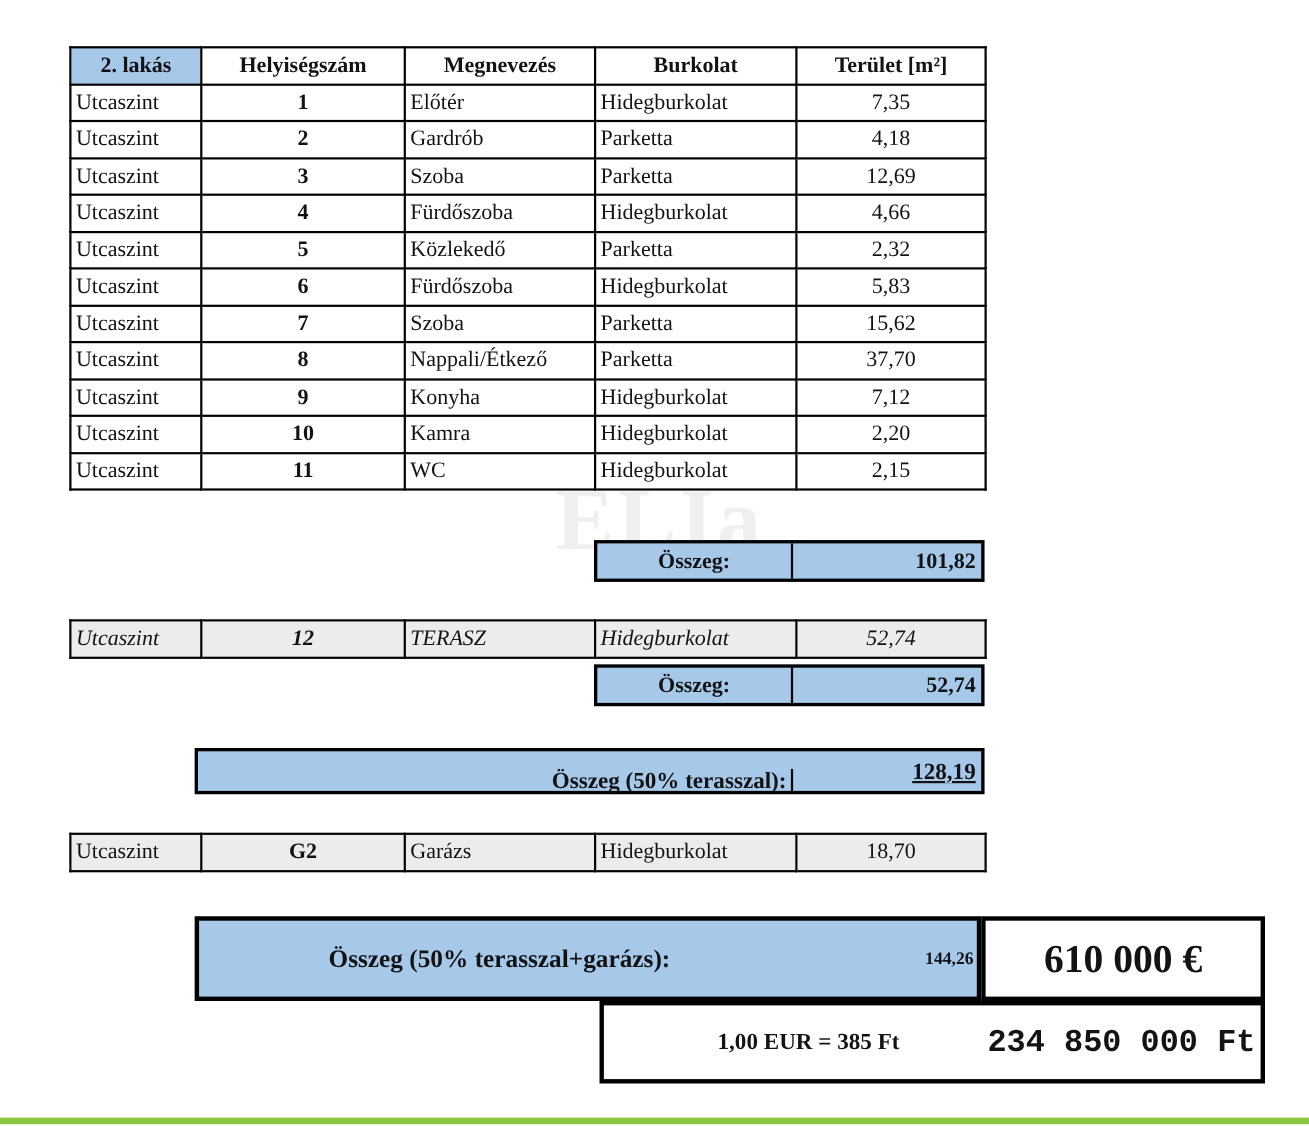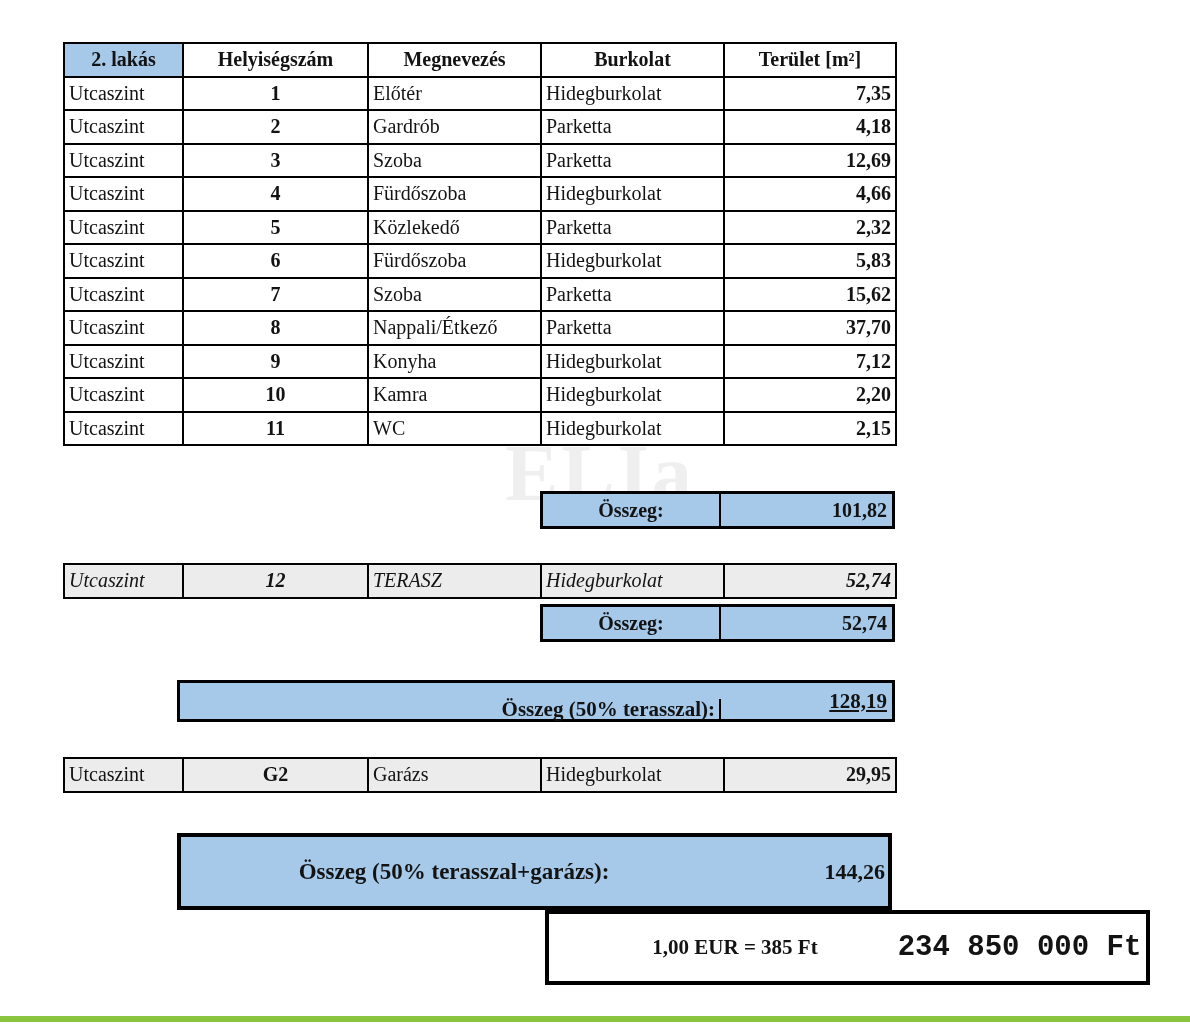--- a/index.html
+++ b/index.html
@@ -27,21 +27,21 @@
     padding: 0 4px;
     overflow: hidden;
     white-space: nowrap;
     background: #fff;
   }
   .grid th { font-weight: bold; text-align: center; }
   th.blue { background: #A6C8E9; }
   .c-level { text-align: left; }
   .c-num   { text-align: center; font-weight: bold; }
   .c-name, .c-floor { text-align: left; }
-  .c-area  { text-align: right; padding-right: 6px; font-weight: bold; }
+  .c-area  { text-align: center; padding-right: 6px; }
 
   .gray td   { background: #ECECEC; }
   .italic td { font-style: italic; }
 
   
   .sumbox {
     position: absolute;
     display: flex;
     background: #A6C8E9;
     border: 3px solid #000;
@@ -97,21 +97,21 @@
   }
   .grand-label {
     width: 546px;
     display: flex; align-items: center; justify-content: center;
     font-size: 23px;
   }
   .grand-value {
     flex: 1;
     display: flex; align-items: center; justify-content: flex-end;
     padding-right: 3px;
-    font-size: 22px;
+    font-size: 16px;
   }
   .eur {
     position: absolute;
     left: 892px; top: 833px;
     width: 258px; height: 77px;
     background: #fff;
     border: 4px solid #000;
     display: flex; align-items: center; justify-content: center;
     font-weight: bold;
     font-size: 36px;
@@ -301,29 +301,30 @@
         <col style="width:173px">
       <col style="width:183px">
         <col style="width:172px">
     </colgroup>
     <tbody>
         <tr>
       <td class="c-level">Utcaszint</td>
       <td class="c-num">G2</td>
       <td class="c-name">Garázs</td>
       <td class="c-floor">Hidegburkolat</td>
-      <td class="c-area">29,95</td>
+      <td class="c-area">18,70</td>
     </tr>
   </tbody>
     </table>
 
   <div class="grand">
     <div class="grand-label">Összeg (50% terasszal+garázs):</div>
     <div class="grand-value">144,26</div>
   </div>
+  <div class="eur">610 000 €</div>
 
   <div class="conv">
     <div class="conv-rate">1,00 EUR = 385 Ft</div>
     <div class="conv-huf">234 850 000 Ft</div>
   </div>
 
   <div class="greenbar"></div>
 
 </div>
 

